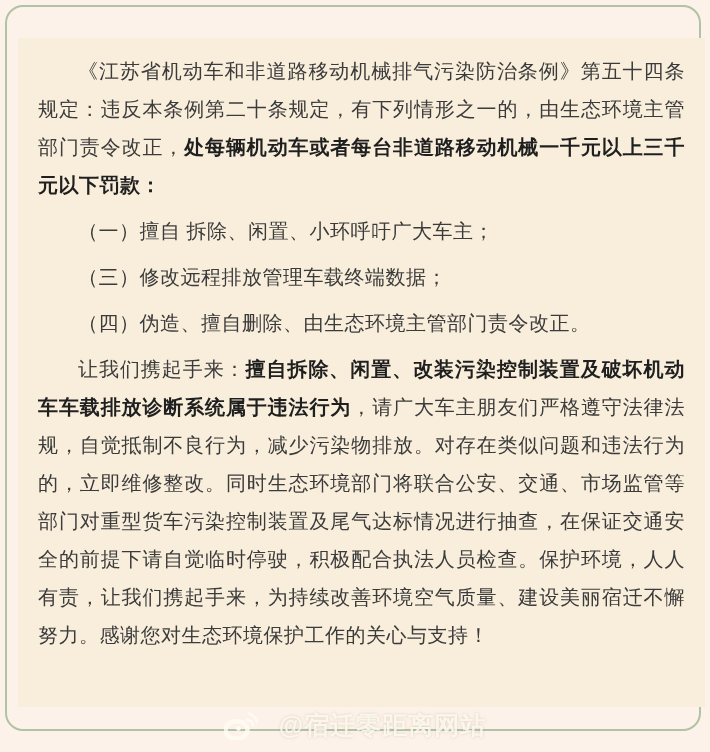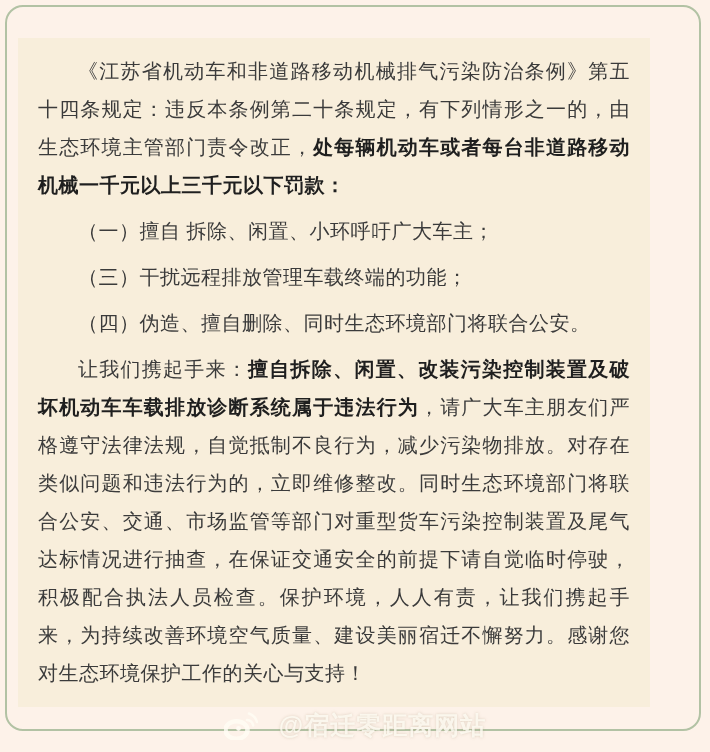--- a/index.html
+++ b/index.html
@@ -15,21 +15,21 @@
     background:var(--page_bg);
     font-family:"Liberation Sans","DejaVu Sans",sans-serif;
   }
   .frame{
     position:absolute;left:5px;top:5px;width:696px;height:726px;
     border:2px solid var(--frame_border);
     border-radius:18px;
     box-sizing:border-box;
   }
   .content{
-    position:absolute;left:18px;top:38px;width:632px;height:669px;
+    position:absolute;left:18px;top:38px;width:687px;height:669px;
     background:var(--content_bg);
     box-sizing:border-box;
     padding:14px 20px 20px 20px;
     color:var(--text);
     font-size:20px;
     line-height:38px;
     letter-spacing:0.5px;
     text-align:justify;
   }
   .content p{
@@ -54,22 +54,22 @@
 <body>
 
 <div class="page">
 
   <div class="frame"></div>
 
   <div class="content">
     <p><span>《江苏省机动车和非道路移动机械排气污染防治条例》第五十四条规定：违反本条例第二十条规定，有下列情形之一的，由生态环境主管部门责令改正，</span><b>处每辆机动车或者每台非道路移动机械一千元以上三千元以下罚款：</b></p>
 
     <p>（一）擅自 拆除、闲置、小环呼吁广大车主；</p>
-    <p>（三）干扰远程排放管理车载终端的功能；</p>
-    <p>（四）伪造、擅自删除、同时生态环境部门将联合公安。</p>
+    <p>（三）修改远程排放管理车载终端数据；</p>
+    <p>（四）伪造、擅自删除、由生态环境主管部门责令改正。</p>
 
     <p><span>让我们携起手来：</span><b>擅自拆除、闲置、改装污染控制装置及破坏机动车车载排放诊断系统属于违法行为</b><span>，请广大车主朋友们严格遵守法律法规，自觉抵制不良行为，减少污染物排放。对存在类似问题和违法行为的，立即维修整改。同时生态环境部门将联合公安、交通、市场监管等部门对重型货车污染控制装置及尾气达标情况进行抽查，在保证交通安全的前提下请自觉临时停驶，积极配合执法人员检查。保护环境，人人有责，让我们携起手来，为持续改善环境空气质量、建设美丽宿迁不懈努力。感谢您对生态环境保护工作的关心与支持！</span></p>
   </div>
 
   <div class="watermark">
     <span class="wicon">
       <svg width="34" height="30" viewBox="0 0 34 30">
 
         <path d="M23 10 a7 7 0 0 1 6.2 5.4" fill="none" stroke="rgba(255,252,244,0.82)" stroke-width="2.6" stroke-linecap="round"></path>
         <path d="M25 3.5 a12.5 12.5 0 0 1 8 8.5" fill="none" stroke="rgba(255,252,244,0.82)" stroke-width="2.6" stroke-linecap="round"></path>

